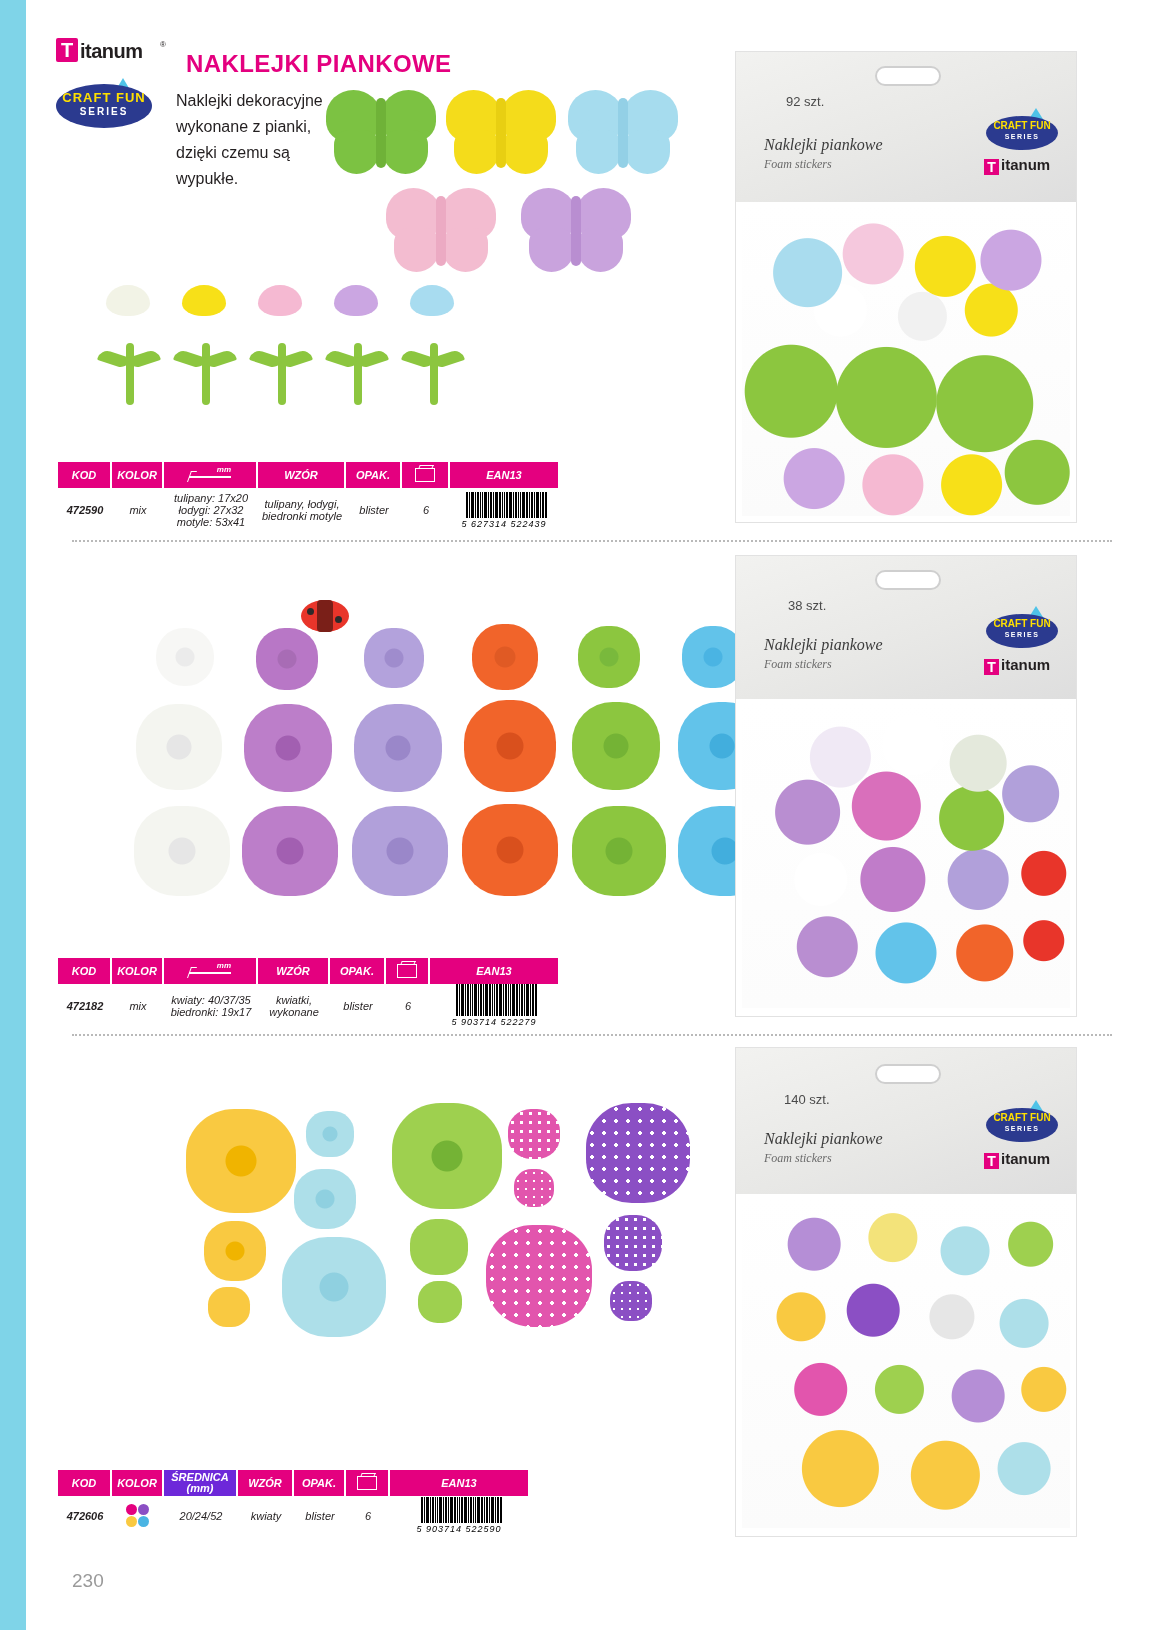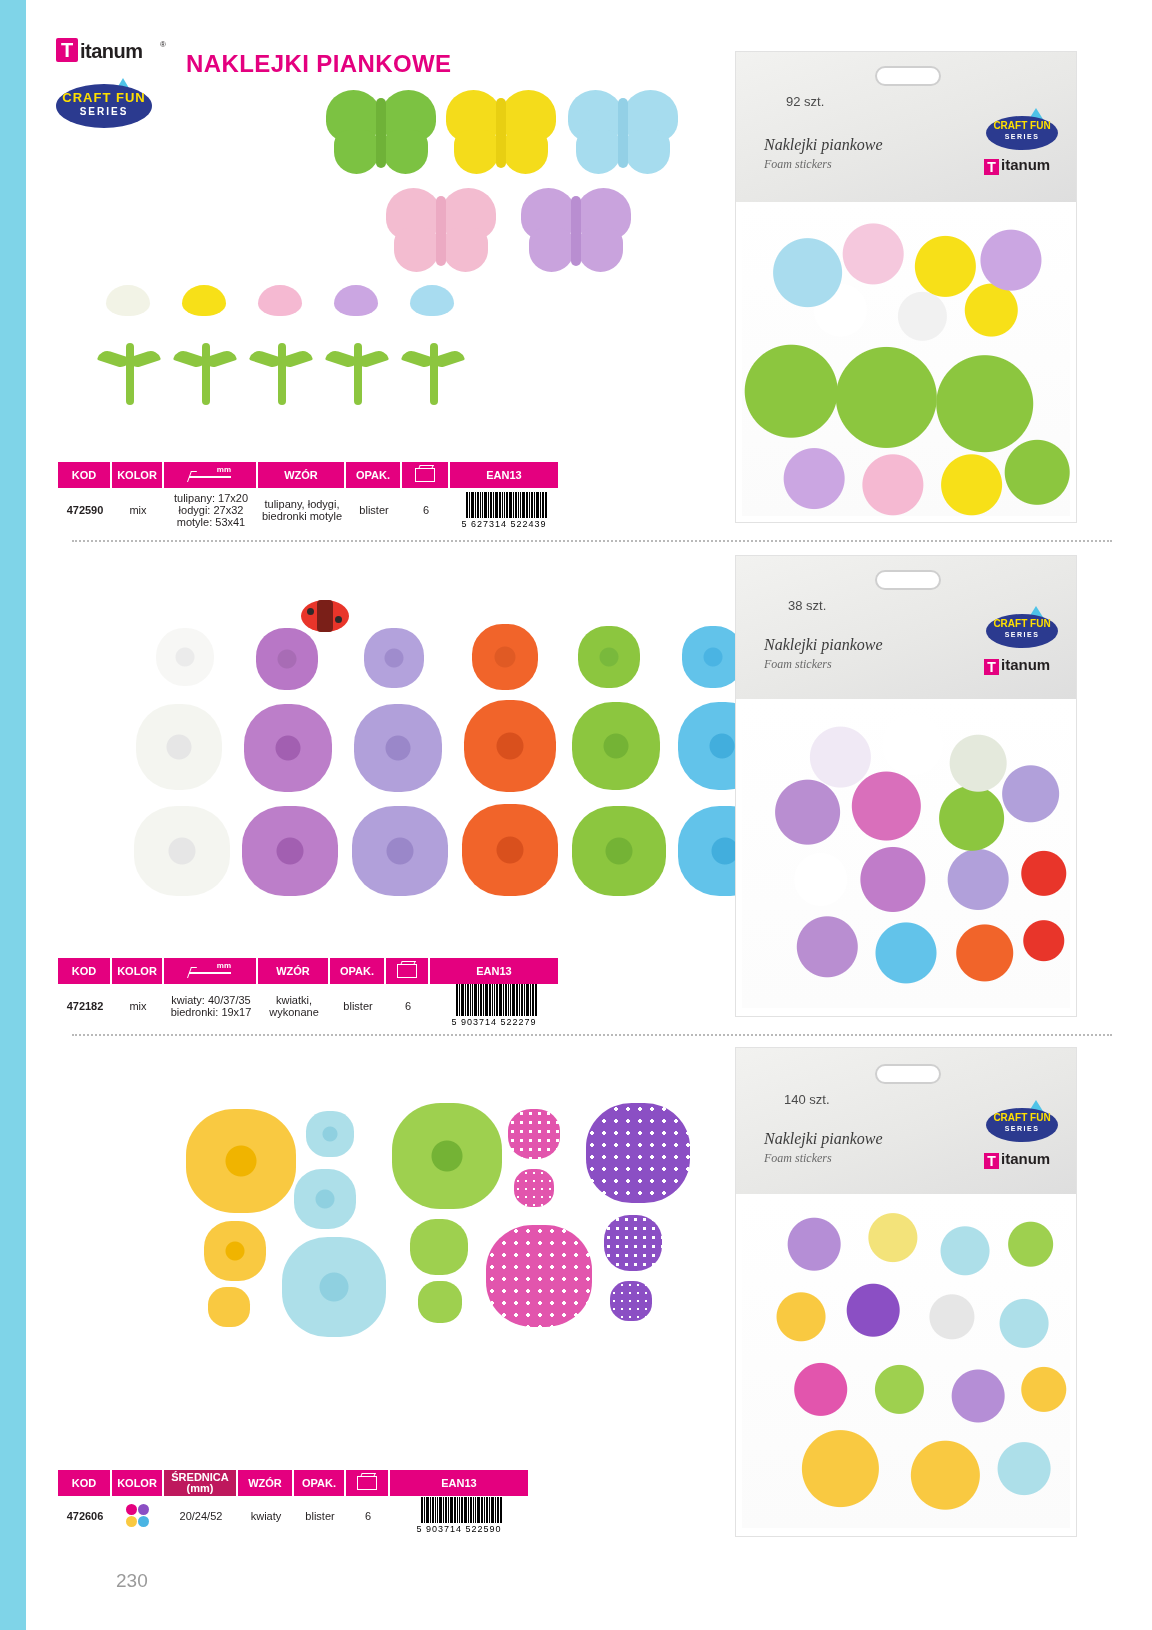--- a/index.html
+++ b/index.html
@@ -36,21 +36,21 @@
   .bfly{position:absolute;}
   .bfly .w{position:absolute;border-radius:50% 50% 40% 40%;}
   .tulip{position:absolute;}
   .tulip .bud{position:absolute;width:100%;height:56%;border-radius:50% 50% 46% 46%/60% 60% 40% 40%;}
   .stem{position:absolute;background:#8cc63f;}
 
   
   .fl{position:absolute;}
 
   
-  .spec{position:absolute;}
+  .spec{position:absolute;font-style:italic;}
   .spec .hdr{display:flex;height:26px;background:#e4007f;align-items:stretch;}
   .spec .hdr .cell{color:#fff;font-size:11px;font-weight:bold;display:flex;align-items:center;justify-content:center;border-right:2px solid #fff;box-sizing:border-box;}
   .spec .hdr .cell:last-child{border-right:none;}
   .spec .row{display:flex;align-items:stretch;}
   .spec .row .cell{font-size:11px;color:#231f20;display:flex;align-items:center;justify-content:center;text-align:center;line-height:12px;box-sizing:border-box;padding:2px 1px;}
   .spec .code{color:#e4007f;font-weight:bold;font-size:12px;}
   .barcode{height:34px;display:flex;align-items:flex-end;gap:1px;padding-left:4px;box-sizing:border-box;}
   .barcode i{display:block;background:#000;height:26px;}
   .bc-num{font-size:9px;letter-spacing:1px;color:#000;text-align:center;}
 
@@ -73,21 +73,21 @@
 
   .cf-mini{position:absolute;width:72px;height:44px;}
   .cf-mini .ov{position:absolute;left:0;top:8px;width:72px;height:34px;border-radius:50%;background:#2b3a8f;}
   .cf-mini .t1{position:absolute;left:0;top:12px;width:72px;text-align:center;font-size:10px;font-weight:bold;color:#ffe000;}
   .cf-mini .t2{position:absolute;left:0;top:25px;width:72px;text-align:center;font-size:7px;font-weight:bold;color:#fff;letter-spacing:1.5px;}
   .cf-mini .hat{position:absolute;left:40px;top:0;width:0;height:0;border-left:10px solid transparent;border-right:10px solid transparent;border-bottom:16px solid #4fc3e8;}
 
   .tit-mini{position:absolute;font-size:15px;font-weight:bold;color:#231f20;}
   .tit-mini .sq{display:inline-block;width:15px;height:16px;background:#e4007f;color:#fff;text-align:center;font-size:14px;line-height:16px;margin-right:2px;vertical-align:-2px;}
 
-  .pagenum{position:absolute;left:46px;top:1570px;font-size:19px;color:#9a9a9a;margin-left:44px;}
+  .pagenum{position:absolute;left:46px;top:1570px;font-size:19px;color:#9a9a9a;}
 </style>
 </head>
 <body>
 
 <div class="left-bar"></div>
 <div class="page">
 
   <div class="brand">
     <div class="brand-t">
         <span>T</span>
@@ -97,20 +97,21 @@
   </div>
 
   <div class="craftfun">
     <div class="cf-hat"></div>
     <div class="cf-oval"></div>
     <div class="cf-t1">CRAFT FUN</div>
     <div class="cf-t2">SERIES</div>
   </div>
 
   <div class="title">NAKLEJKI PIANKOWE</div>
+  <div class="desc">Naklejki dekoracyjne wykonane z pianki, dzięki czemu są wypukłe.</div>
 
   <div class="figure" style="left:290px;top:80px;width:380px;height:340px;">
 
     <div class="bfly" style="left:10px;top:10px;width:110px;height:86px;">
       <div class="w" style="left:0;top:0;width:55px;height:52px;background:#7cc242;"></div>
       <div class="w" style="left:55px;top:0;width:55px;height:52px;background:#7cc242;"></div>
       <div class="w" style="left:8px;top:40px;width:45px;height:44px;background:#7cc242;border-radius:40% 40% 60% 60%;"></div>
       <div class="w" style="left:57px;top:40px;width:45px;height:44px;background:#7cc242;border-radius:40% 40% 60% 60%;"></div>
       <div class="w" style="left:50px;top:8px;width:10px;height:70px;background:#6fb238;border-radius:6px;"></div>
     </div>
@@ -427,21 +428,21 @@
     <div class="fl" style="left:300px;top:130px;width:106px;height:102px;background:radial-gradient(#ffffff 2px, transparent 2.1px) 0 0/12px 12px,#e255ad;border-radius:44%;"></div>
     <div class="fl" style="left:400px;top:8px;width:104px;height:100px;background:radial-gradient(#ffffff 2px, transparent 2.1px) 0 0/12px 12px,#8b4fc4;border-radius:44%;"></div>
     <div class="fl" style="left:418px;top:120px;width:58px;height:56px;background:radial-gradient(#ffffff 1.5px, transparent 1.6px) 0 0/9px 9px,#8b4fc4;border-radius:44%;"></div>
     <div class="fl" style="left:424px;top:186px;width:42px;height:40px;background:radial-gradient(#ffffff 1.3px, transparent 1.4px) 0 0/8px 8px,#8b4fc4;border-radius:44%;"></div>
   </div>
 
   <div class="spec" style="left:32px;top:1470px;width:470px;">
     <div class="hdr">
       <div class="cell" style="width:54px;background:#e4007f;">KOD</div>
       <div class="cell" style="width:52px;background:#e4007f;">KOLOR</div>
-      <div class="cell" style="width:74px;background:#be185d;line-height:11px;text-align:center;">ŚREDNICA (mm)</div>
+      <div class="cell" style="width:74px;background:#6d28d9;line-height:11px;text-align:center;">ŚREDNICA (mm)</div>
       <div class="cell" style="width:56px;background:#e4007f;">WZÓR</div>
       <div class="cell" style="width:52px;background:#e4007f;">OPAK.</div>
       <div class="cell" style="width:44px;background:#e4007f;">
         <div class="pkg-ico"></div>
       </div>
       <div class="cell" style="width:138px;background:#e4007f;">EAN13</div>
     </div>
     <div class="row" style="height:40px;">
       <div class="cell code" style="width:54px;">472606</div>
       <div class="cell" style="width:52px;">

